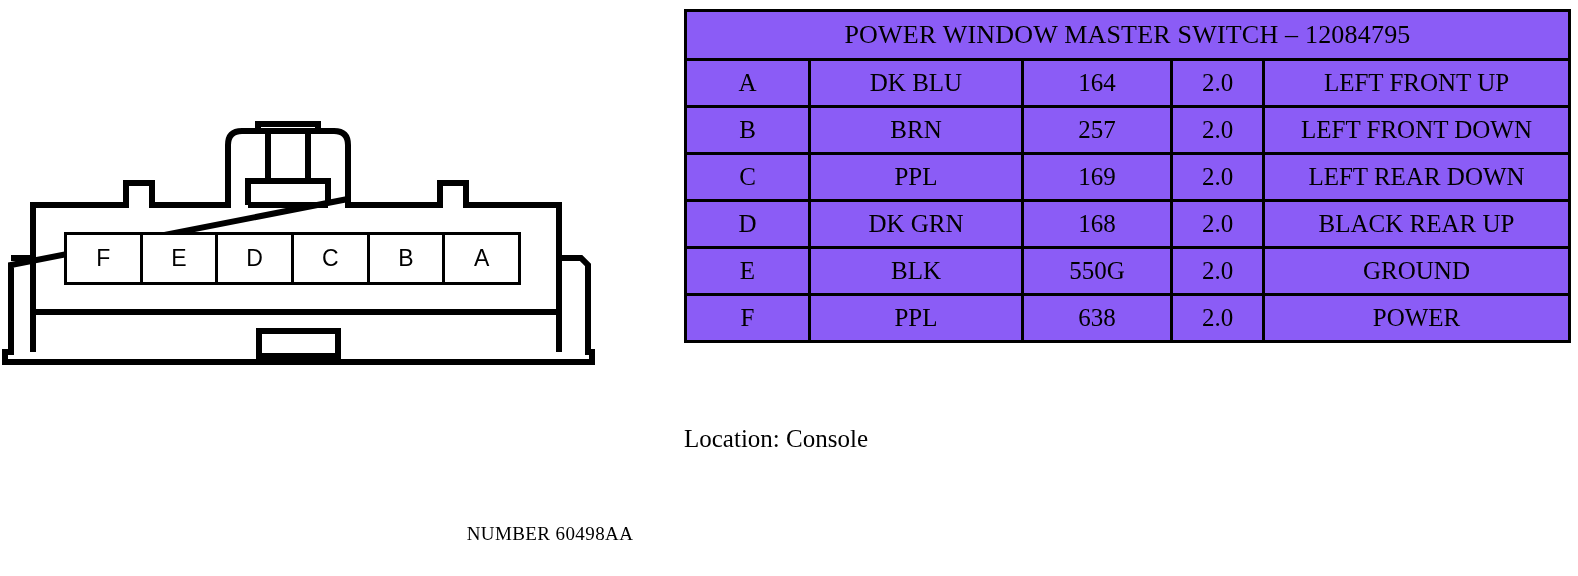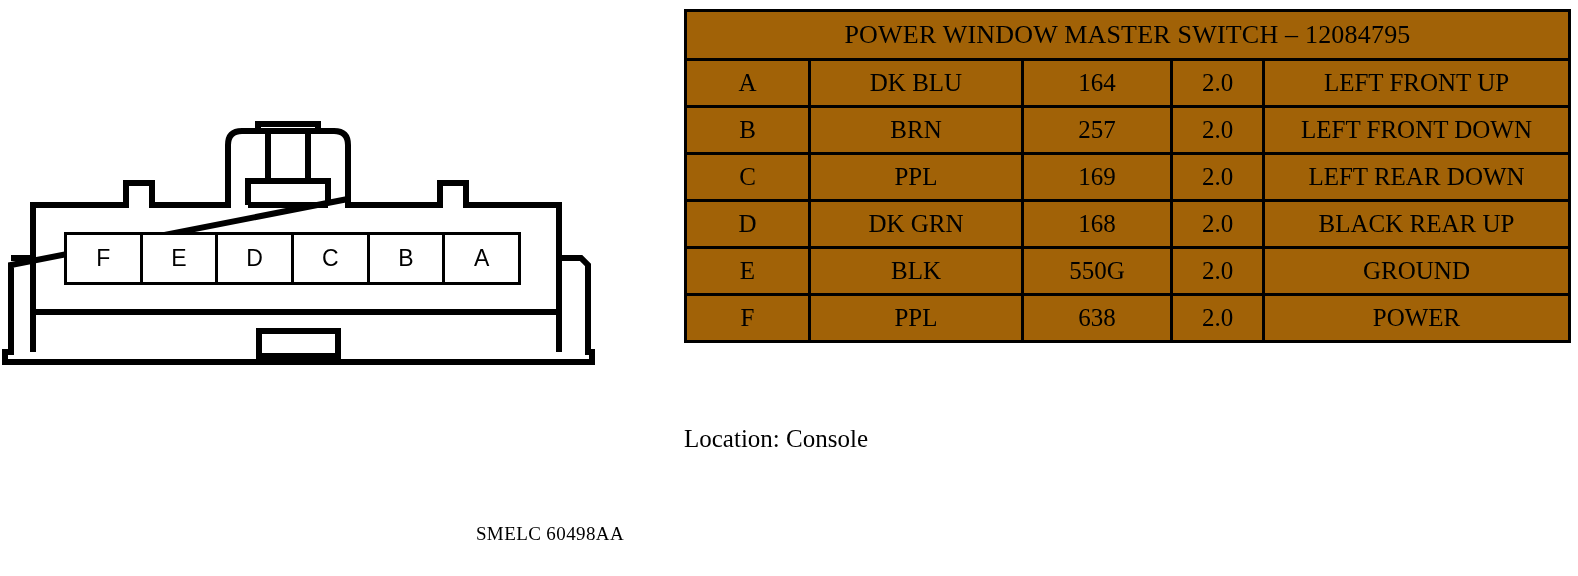--- a/index.html
+++ b/index.html
@@ -99,21 +99,21 @@
   #connector-table-wrap {
     position: absolute;
     left: 684px;
     top: 9px;
     width: 884px;
   }
   table#connector-table {
     border-collapse: collapse;
     width: 884px;
     table-layout: fixed;
-    background: #a16207;
+    background: #8b5cf6;
   }
   table#connector-table td,
   table#connector-table th {
     border: 3px solid #000000;
     padding: 0;
     text-align: center;
     vertical-align: middle;
     font-weight: normal;
   }
   #table-title-cell {
@@ -228,21 +228,21 @@
     <div class="cavity-cell">F</div>
     <div class="cavity-cell">E</div>
     <div class="cavity-cell">D</div>
     <div class="cavity-cell">C</div>
     <div class="cavity-cell">B</div>
     <div class="cavity-cell">A</div>
   </div>
 
 </div>
 
-<div id="footer-code">SMELC 60498AA</div>
+<div id="footer-code">NUMBER 60498AA</div>
 
 <div id="connector-table-wrap">
   <table id="connector-table">
     <colgroup>
       <col style="width:124px">
       <col style="width:213px">
       <col style="width:149px">
       <col style="width:92px">
       <col style="width:306px">
     </colgroup>

